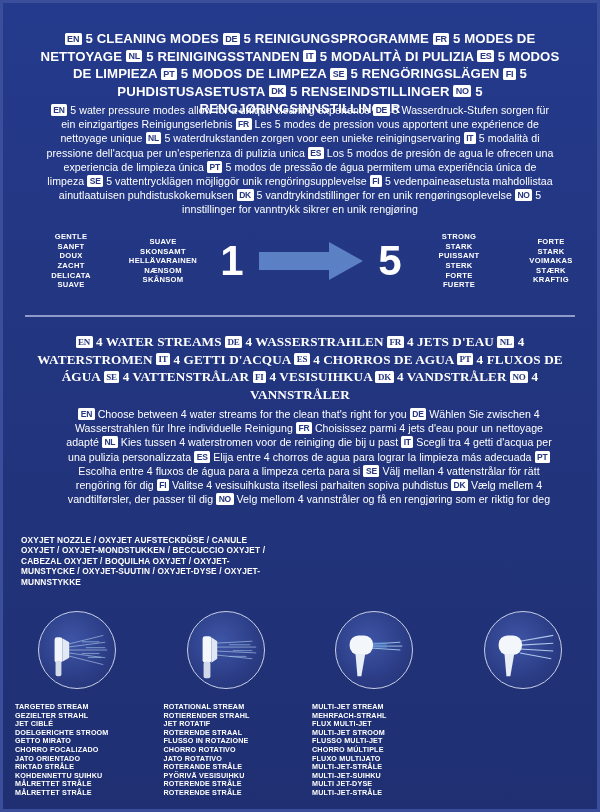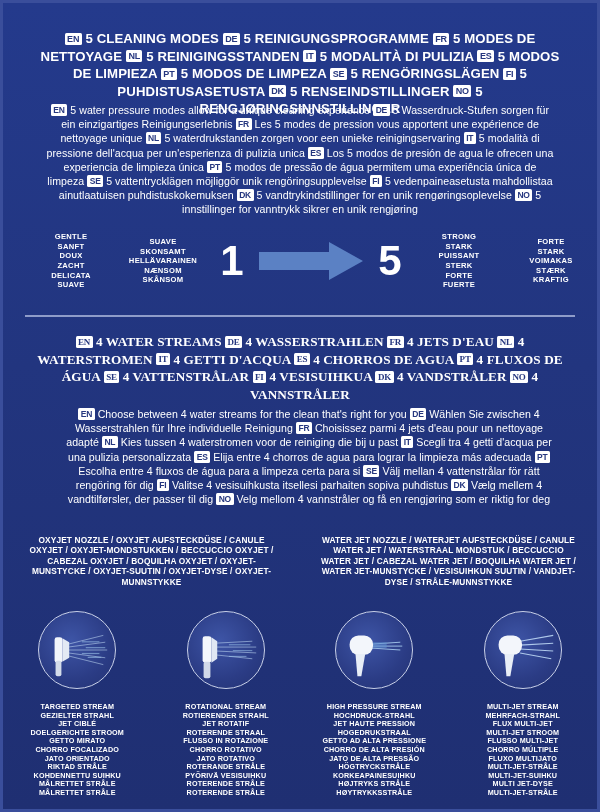--- a/index.html
+++ b/index.html
@@ -104,21 +104,21 @@
     position: absolute;
     top: 532px; left: 0; right: 0;
     display: flex;
   }
   .nozzle-head {
     width: 50%;
     color: #ffffff;
     font-weight: bold;
     font-size: 8.3px;
     line-height: 10.4px;
-    text-align: center;
+    text-align: left;
     letter-spacing: 0.15px;
     padding: 0 18px;
   }
 
   .photos {
     position: absolute;
     top: 608px; left: 0; right: 0;
     display: flex;
   }
   .photo-cell { width: 25%; display: flex; justify-content: center; }
@@ -136,23 +136,23 @@
     position: absolute;
     top: 700px; left: 0; right: 0;
     display: flex;
   }
   .caption {
     width: 25%;
     color: #ffffff;
     font-weight: bold;
     font-size: 7.2px;
     line-height: 8.6px;
-    text-align: center;
+    text-align: left;
     letter-spacing: 0.15px;
-    padding: 0 20px;
+    padding: 0 12px;
   }
 </style>
 </head>
 <body>
 
 <div class="page">
 
   <div class="headline headline-1"><span class="tag">EN</span><span> 5 CLEANING MODES </span><span class="tag">DE</span><span> 5 REINIGUNGSPROGRAMME </span><span class="tag">FR</span><span> 5 MODES DE NETTOYAGE </span><span class="tag">NL</span><span> 5 REINIGINGSSTANDEN </span><span class="tag">IT</span><span> 5 MODALITÀ DI PULIZIA </span><span class="tag">ES</span><span> 5 MODOS DE LIMPIEZA </span><span class="tag">PT</span><span> 5 MODOS DE LIMPEZA </span><span class="tag">SE</span><span> 5 RENGÖRINGSLÄGEN </span><span class="tag">FI</span><span> 5 PUHDISTUSASETUSTA </span><span class="tag">DK</span><span> 5 RENSEINDSTILLINGER </span><span class="tag">NO</span><span> 5 RENGJØRINGSINNSTILLINGER</span></div>
 
   <div class="para para-1"><span class="tag">EN</span><span> 5 water pressure modes allow for a unique cleaning experience </span><span class="tag">DE</span><span> 5 Wasserdruck-Stufen sorgen für ein einzigartiges Reinigungserlebnis </span><span class="tag">FR</span><span> Les 5 modes de pression vous apportent une expérience de nettoyage unique </span><span class="tag">NL</span><span> 5 waterdrukstanden zorgen voor een unieke reinigingservaring </span><span class="tag">IT</span><span> 5 modalità di pressione dell'acqua per un'esperienza di pulizia unica </span><span class="tag">ES</span><span> Los 5 modos de presión de agua le ofrecen una experiencia de limpieza única </span><span class="tag">PT</span><span> 5 modos de pressão de água permitem uma experiência única de limpeza </span><span class="tag">SE</span><span> 5 vattentrycklägen möjliggör unik rengöringsupplevelse </span><span class="tag">FI</span><span> 5 vedenpaineasetusta mahdollistaa ainutlaatuisen puhdistuskokemuksen </span><span class="tag">DK</span><span> 5 vandtrykindstillinger for en unik rengøringsoplevelse </span><span class="tag">NO</span><span> 5 innstillinger for vanntrykk sikrer en unik rengjøring</span></div>
@@ -172,21 +172,20 @@
   </div>
 
   <div class="divider"></div>
 
   <div class="headline headline-2"><span class="tag">EN</span><span> 4 WATER STREAMS </span><span class="tag">DE</span><span> 4 WASSERSTRAHLEN </span><span class="tag">FR</span><span> 4 JETS D'EAU </span><span class="tag">NL</span><span> 4 WATERSTROMEN </span><span class="tag">IT</span><span> 4 GETTI D'ACQUA </span><span class="tag">ES</span><span> 4 CHORROS DE AGUA </span><span class="tag">PT</span><span> 4 FLUXOS DE ÁGUA </span><span class="tag">SE</span><span> 4 VATTENSTRÅLAR </span><span class="tag">FI</span><span> 4 VESISUIHKUA </span><span class="tag">DK</span><span> 4 VANDSTRÅLER </span><span class="tag">NO</span><span> 4 VANNSTRÅLER</span></div>
 
   <div class="para para-2"><span class="tag">EN</span><span> Choose between 4 water streams for the clean that's right for you </span><span class="tag">DE</span><span> Wählen Sie zwischen 4 Wasserstrahlen für Ihre individuelle Reinigung </span><span class="tag">FR</span><span> Choisissez parmi 4 jets d'eau pour un nettoyage adapté </span><span class="tag">NL</span><span> Kies tussen 4 waterstromen voor de reiniging die bij u past </span><span class="tag">IT</span><span> Scegli tra 4 getti d'acqua per una pulizia personalizzata </span><span class="tag">ES</span><span> Elija entre 4 chorros de agua para lograr la limpieza más adecuada </span><span class="tag">PT</span><span> Escolha entre 4 fluxos de água para a limpeza certa para si </span><span class="tag">SE</span><span> Välj mellan 4 vattenstrålar för rätt rengöring för dig </span><span class="tag">FI</span><span> Valitse 4 vesisuihkusta itsellesi parhaiten sopiva puhdistus </span><span class="tag">DK</span><span> Vælg mellem 4 vandtilførsler, der passer til dig </span><span class="tag">NO</span><span> Velg mellom 4 vannstråler og få en rengjøring som er riktig for deg</span></div>
 
   <div class="nozzle-heads">
     <div class="nozzle-head">OXYJET NOZZLE / OXYJET AUFSTECKDÜSE / CANULE OXYJET / OXYJET-MONDSTUKKEN / BECCUCCIO OXYJET / CABEZAL OXYJET / BOQUILHA OXYJET / OXYJET-MUNSTYCKE / OXYJET-SUUTIN / OXYJET-DYSE / OXYJET-MUNNSTYKKE</div>
-    <div class="nozzle-head">WATER JET NOZZLE / WATERJET AUFSTECKDÜSE / CANULE WATER JET / WATERSTRAAL MONDSTUK / BECCUCCIO WATER JET / CABEZAL WATER JET / BOQUILHA WATER JET / WATER JET-MUNSTYCKE / VESISUIHKUN SUUTIN / VANDJET-DYSE / STRÅLE-MUNNSTYKKE</div>
   </div>
 
   <div class="photos">
 
     <div class="photo-cell">
       <div class="circle">
         <svg viewBox="0 0 78 78">
           <g stroke="#bcd6f2" stroke-width="0.7" opacity="0.85">
             <line x1="30" y1="33" x2="66" y2="24"></line>
               <line x1="30" y1="36" x2="68" y2="31"></line>
@@ -256,17 +255,16 @@
           <path d="M20 43 L30 43 L26 66 L22 66 Z" fill="#e8eef7"></path>
         </svg>
       </div>
     </div>
 
   </div>
 
   <div class="captions">
     <div class="caption">TARGETED STREAM<br>GEZIELTER STRAHL<br>JET CIBLÉ<br>DOELGERICHTE STROOM<br>GETTO MIRATO<br>CHORRO FOCALIZADO<br>JATO ORIENTADO<br>RIKTAD STRÅLE<br>KOHDENNETTU SUIHKU<br>MÅLRETTET STRÅLE<br>MÅLRETTET STRÅLE</div>
     <div class="caption">ROTATIONAL STREAM<br>ROTIERENDER STRAHL<br>JET ROTATIF<br>ROTERENDE STRAAL<br>FLUSSO IN ROTAZIONE<br>CHORRO ROTATIVO<br>JATO ROTATIVO<br>ROTERANDE STRÅLE<br>PYÖRIVÄ VESISUIHKU<br>ROTERENDE STRÅLE<br>ROTERENDE STRÅLE</div>
-    <div class="caption">HIGH PRESSURE STREAM<br>HOCHDRUCK-STRAHL<br>JET HAUTE PRESSION<br>HOGEDRUKSTRAAL<br>GETTO AD ALTA PRESSIONE<br>CHORRO DE ALTA PRESIÓN<br>JATO DE ALTA PRESSÃO<br>HÖGTRYCKSTRÅLE<br>KORKEAPAINESUIHKU<br>HØJTRYKS STRÅLE<br>HØYTRYKKSSTRÅLE</div>
     <div class="caption">MULTI-JET STREAM<br>MEHRFACH-STRAHL<br>FLUX MULTI-JET<br>MULTI-JET STROOM<br>FLUSSO MULTI-JET<br>CHORRO MÚLTIPLE<br>FLUXO MULTIJATO<br>MULTI-JET-STRÅLE<br>MULTI-JET-SUIHKU<br>MULTI JET-DYSE<br>MULTI-JET-STRÅLE</div>
   </div>
 
 </div>
 
 </body></html>

